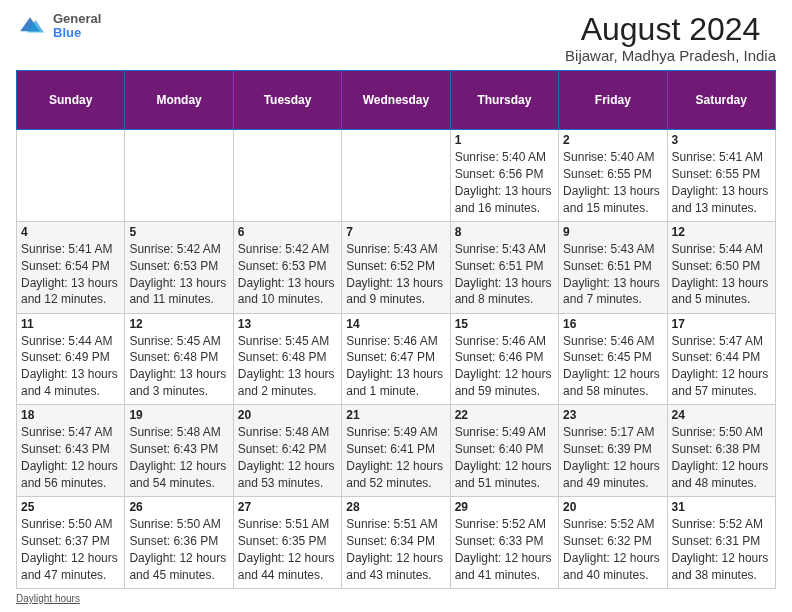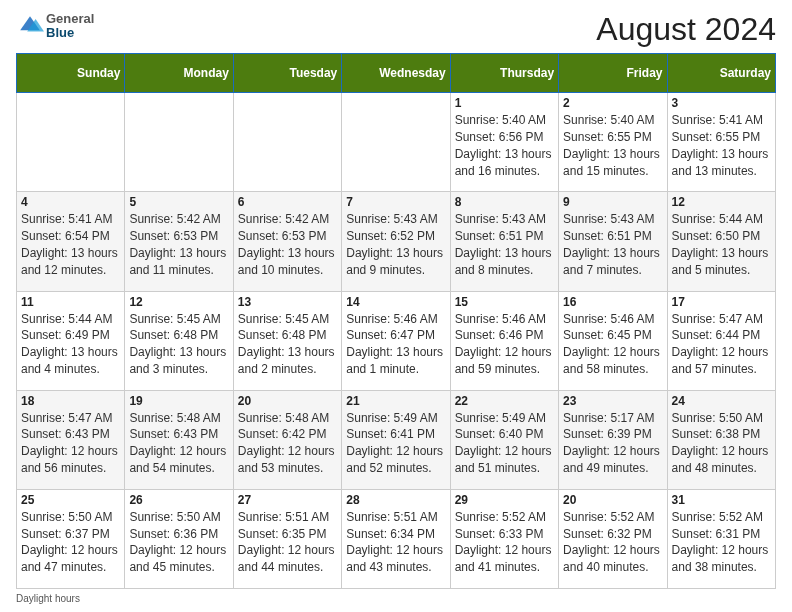--- a/index.html
+++ b/index.html
@@ -18,32 +18,32 @@
       flex-direction: column;
     }
     .header {
       display: flex;
       align-items: flex-start;
       justify-content: space-between;
       margin-bottom: 6px;
     }
     .logo {
       display: flex;
-      align-items: flex-start;
-      gap: 0px;
+      align-items: flex-end;
+      gap: 7px;
     }
     .logo-text {
       display: flex;
       flex-direction: column;
       font-size: 13px;
       font-weight: bold;
       line-height: 1.1;
     }
     .logo-general { color: #555; }
-    .logo-blue { color: #0c4a6e; }
+    .logo-blue { color: #3b82f6; }
     .logo-icon {
       width: 28px;
       height: 28px;
       margin-right: 2px;
     }
     .title-block {
       text-align: center;
     }
     .title-block h1 {
       font-size: 32px;
@@ -57,27 +57,27 @@
       color: #444;
     }
     .calendar {
       flex: 1;
       border: 1px solid #ccc;
       border-collapse: collapse;
       width: 100%;
       table-layout: fixed;
     }
     .calendar th {
-      background: #4d7c0f;
+      background: #701a75;
       color: #fff;
       font-size: 12px;
       font-weight: bold;
-      padding: 12px 4px;
+      padding: 22px 4px;
       border: 1px solid #1a6bbf;
-      text-align: right;
+      text-align: center;
     }
     .calendar td {
       border: 1px solid #ccc;
       vertical-align: top;
       padding: 3px 4px;
       font-size: 9.5px;
       color: #333;
       height: 88px;
       background: #fff;
     }
@@ -97,40 +97,42 @@
       line-height: 1.4;
     }
     .empty-cell {
       background: #fff !important;
     }
     .footer-note {
       font-size: 10px;
       color: #555;
       margin-top: 4px;
       text-align: left;
+      text-decoration: underline;
     }
   </style>
 </head>
 <body>
 
 <div class="page">
   <div class="header">
     <div class="logo">
       <svg class="logo-icon" viewBox="0 0 40 40" xmlns="http://www.w3.org/2000/svg">
         <rect width="40" height="40" fill="white"></rect>
         <polygon points="20,6 34,26 6,26" fill="#1a6bbf" opacity="0.85"></polygon>
         <polygon points="28,10 40,28 16,28" fill="#1a9cd8" opacity="0.7"></polygon>
       </svg>
       <div class="logo-text">
         <span class="logo-general">General</span>
         <span class="logo-blue">Blue</span>
       </div>
     </div>
     <div class="title-block">
       <h1>August 2024</h1>
+      <h2>Bijawar, Madhya Pradesh, India</h2>
     </div>
   </div>
 
   <table class="calendar">
     <thead>
       <tr>
       <th>Sunday</th>
           <th>Monday</th>
           <th>Tuesday</th>
           <th>Wednesday</th>

